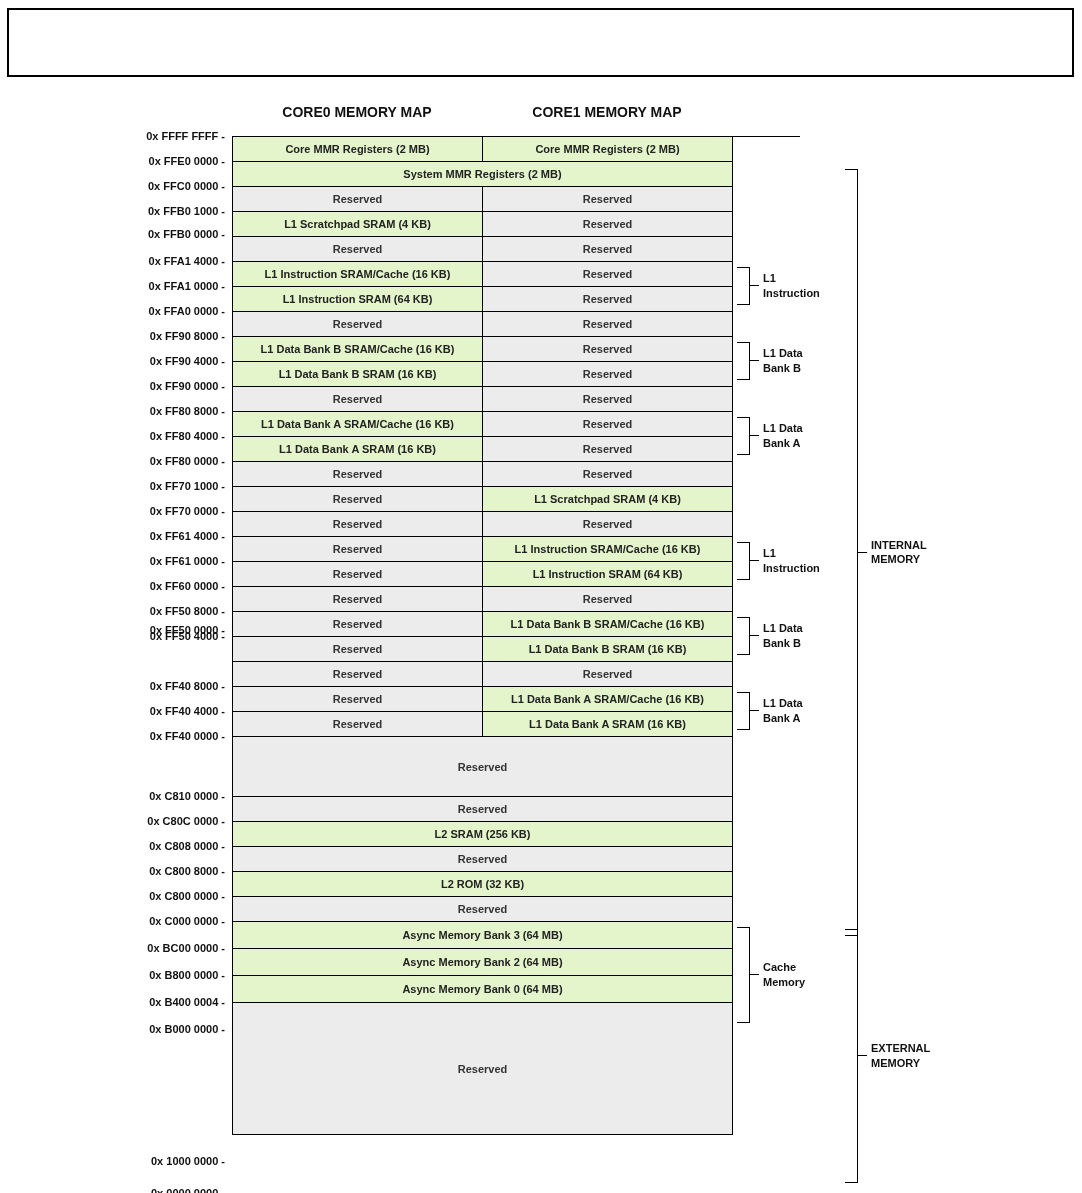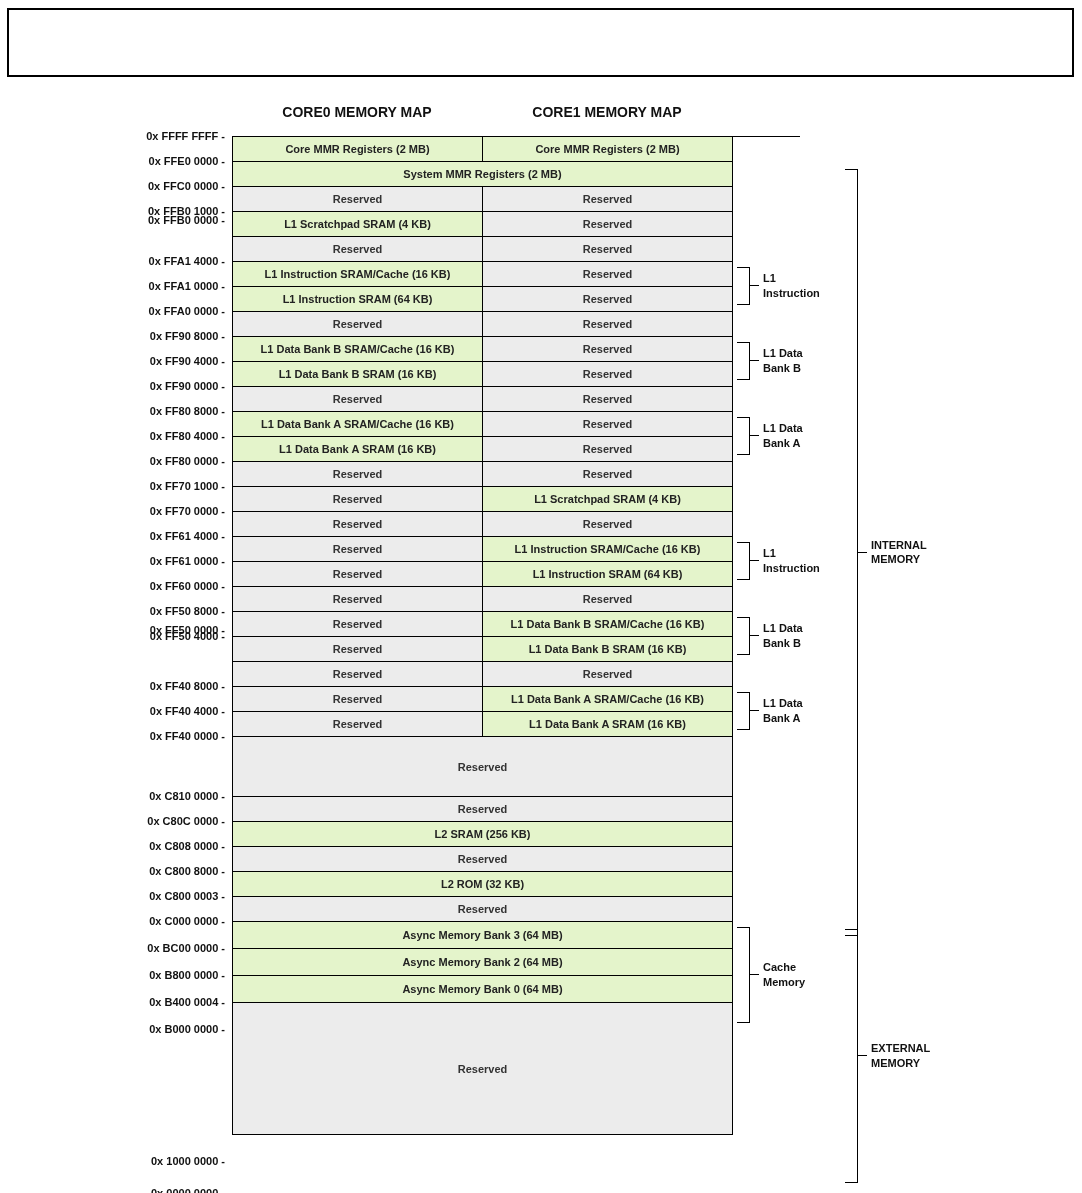--- a/index.html
+++ b/index.html
@@ -118,21 +118,21 @@
 
 <div class="page">
   <div class="title-box"></div>
   <div class="col-header c0">CORE0 MEMORY MAP</div>
   <div class="col-header c1">CORE1 MEMORY MAP</div>
   <div class="addrs" id="addrs">
       <div class="addr" style="top: -6px;">0x FFFF FFFF -</div>
       <div class="addr" style="top: 19px;">0x FFE0 0000 -</div>
       <div class="addr" style="top: 44px;">0x FFC0 0000 -</div>
       <div class="addr" style="top: 69px;">0x FFB0 1000 -</div>
-      <div class="addr" style="top: 78px; padding-left: 6px;">0x FFB0 0000 -</div>
+      <div class="addr" style="top: 92px; padding-left: 6px;">0x FFB0 0000 -</div>
       <div class="addr" style="top: 119px;">0x FFA1 4000 -</div>
       <div class="addr" style="top: 144px;">0x FFA1 0000 -</div>
       <div class="addr" style="top: 169px;">0x FFA0 0000 -</div>
       <div class="addr" style="top: 194px;">0x FF90 8000 -</div>
       <div class="addr" style="top: 219px;">0x FF90 4000 -</div>
       <div class="addr" style="top: 244px;">0x FF90 0000 -</div>
       <div class="addr" style="top: 269px;">0x FF80 8000 -</div>
       <div class="addr" style="top: 294px;">0x FF80 4000 -</div>
       <div class="addr" style="top: 319px;">0x FF80 0000 -</div>
       <div class="addr" style="top: 344px;">0x FF70 1000 -</div>
@@ -143,21 +143,21 @@
       <div class="addr" style="top: 469px;">0x FF50 8000 -</div>
       <div class="addr" style="top: 494px;">0x FF50 4000 -</div>
       <div class="addr" style="top: 488px; padding-left: 36px;">0x FF50 0000 -</div>
       <div class="addr" style="top: 544px;">0x FF40 8000 -</div>
       <div class="addr" style="top: 569px;">0x FF40 4000 -</div>
       <div class="addr" style="top: 594px;">0x FF40 0000 -</div>
       <div class="addr" style="top: 654px;">0x C810 0000 -</div>
       <div class="addr" style="top: 679px;">0x C80C 0000 -</div>
       <div class="addr" style="top: 704px;">0x C808 0000 -</div>
       <div class="addr" style="top: 729px;">0x C800 8000 -</div>
-      <div class="addr" style="top: 754px;">0x C800 0003 -</div>
+      <div class="addr" style="top: 754px;">0x C800 0000 -</div>
       <div class="addr" style="top: 779px;">0x C000 0000 -</div>
       <div class="addr" style="top: 806px;">0x BC00 0000 -</div>
       <div class="addr" style="top: 833px;">0x B800 0000 -</div>
       <div class="addr" style="top: 860px;">0x B400 0004 -</div>
       <div class="addr" style="top: 887px;">0x B000 0000 -</div>
       <div class="addr" style="top: 1019px;">0x 1000 0000 -</div>
       <div class="addr" style="top: 1051px;">0x 0000 0000 -</div>
     </div>
   <div class="map" id="map">
       <div class="map-row" style="height: 25px;">

